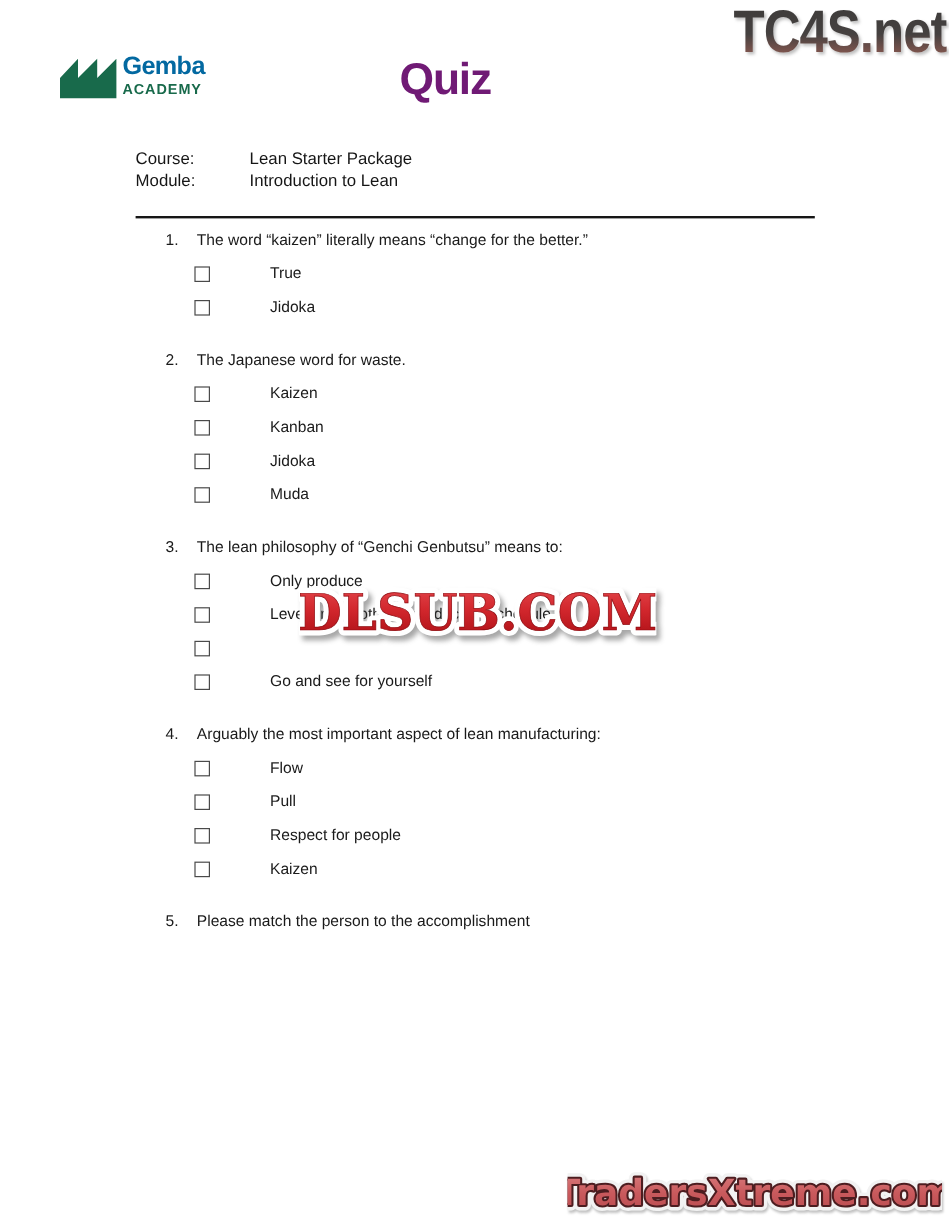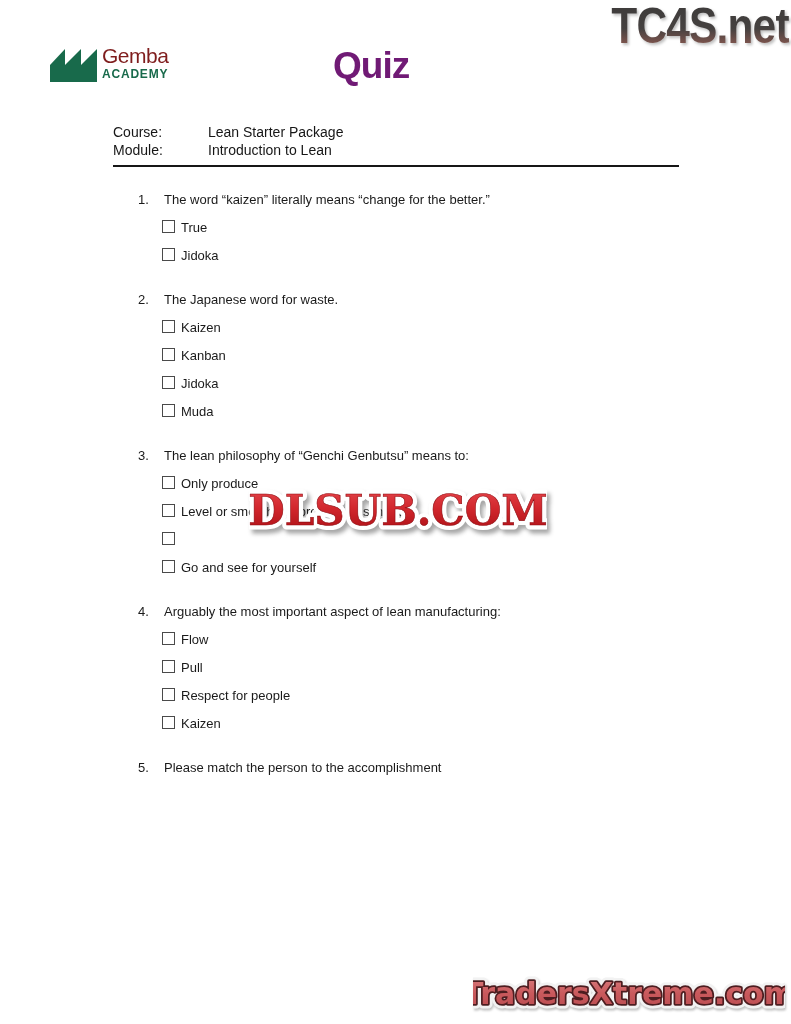--- a/index.html
+++ b/index.html
@@ -10,21 +10,21 @@
     color:#1a1a1a;
     position:relative;
     overflow:hidden;
   }
   .page{position:absolute;inset:0;}
 
   
   .logo{position:absolute;left:50px;top:45px;display:flex;align-items:flex-start;}
   .logo-icon{width:48px;height:37px;display:block;}
   .logo-text{margin-left:4px;line-height:1;}
-  .logo-brand{font-size:21px;font-weight:normal;color:#7f1d1d;letter-spacing:-0.5px;display:block;}
+  .logo-brand{font-size:21px;font-weight:bold;color:#0369a1;letter-spacing:-0.5px;display:block;}
   .logo-sub{font-size:12px;font-weight:bold;color:#186a4b;letter-spacing:0.8px;display:block;margin-top:2px;}
 
   .quiz-title{
     position:absolute;left:333px;top:47px;
     font-size:37px;font-weight:bold;letter-spacing:-1px;color:#701a75;
     line-height:1;
   }
 
   .wm-tc4s{
     position:absolute;top:1px;right:2px;
@@ -33,33 +33,33 @@
     color:#4a413d;
     background:linear-gradient(180deg,#3d3b3a 0%,#454140 55%,#7c544d 85%,#a06b60 100%);
     -webkit-background-clip:text;background-clip:text;
     -webkit-text-fill-color:transparent;
     filter:drop-shadow(2px 2px 1.5px rgba(0,0,0,0.25));
   }
 
   
   .course-block{
     position:absolute;left:113px;top:123px;width:566px;
-    border-bottom:2px solid #161616;padding-bottom:6px;
+    border-bottom:2px solid #161616;padding-bottom:21px;
     font-size:14px;color:#161616;
   }
   .course-row{display:flex;line-height:18px;}
   .course-label{width:95px;}
 
   
   .questions{position:absolute;left:138px;top:192px;width:560px;font-size:13px;}
   .question{margin-bottom:28px;}
   .q-head{display:flex;line-height:15px;margin-bottom:13px;}
   .q-num{width:26px;flex:0 0 26px;}
   .q-text{flex:1;}
-  .option{display:flex;height:16px;margin-left:24px;margin-bottom:12px;}
+  .option{display:flex;align-items:center;height:16px;margin-left:24px;margin-bottom:12px;gap:44px;}
   .checkbox{
     width:11px;height:11px;border:1px solid #4a4a4a;background:#fff;
     margin-right:6px;flex:0 0 auto;
   }
   .opt-label{line-height:16px;}
 
   
   .wm-dlsub{
     position:absolute;left:249px;top:484px;width:298px;height:52px;
     filter:drop-shadow(3px 4px 2px rgba(60,60,60,0.45));

